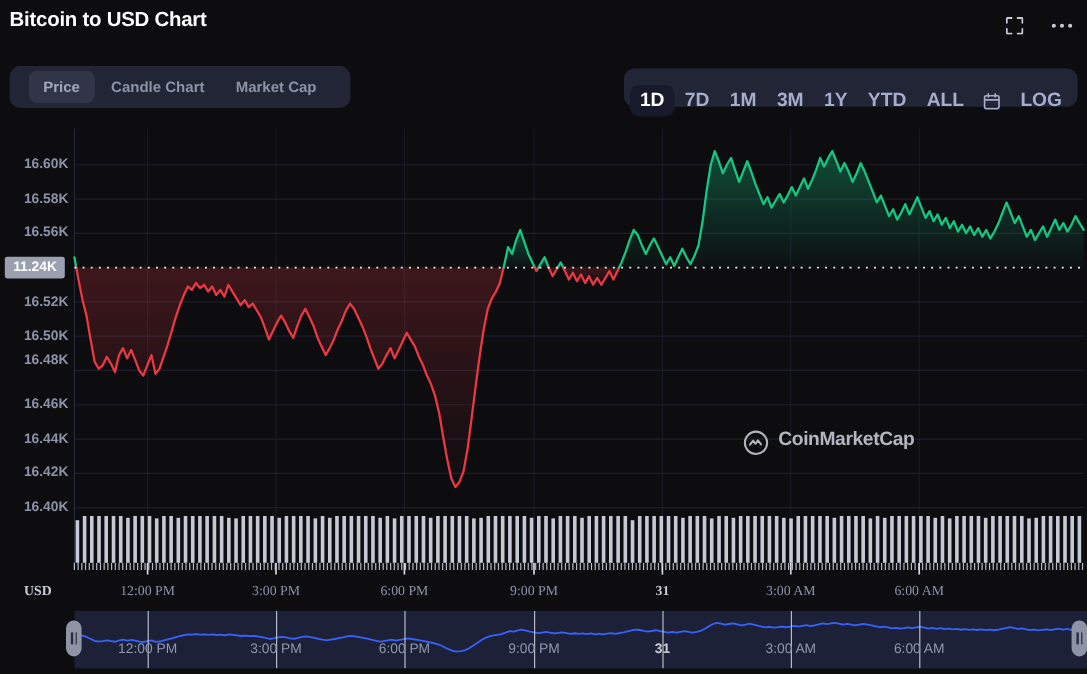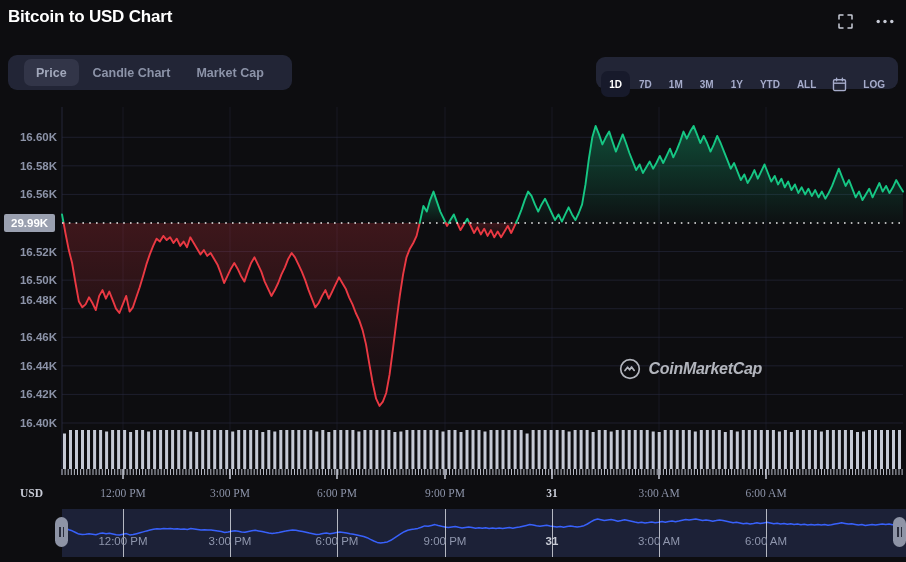--- a/index.html
+++ b/index.html
@@ -36,21 +36,21 @@
 
   
   .rangegroup {
     position: absolute; right: 8px; top: 57px;
     height: 32px; background: #222536; border-radius: 9px;
     display: flex; align-items: center; padding: 3px 5px; gap: 1px;
   }
   .range {
     height: 26px; min-width: 28px; padding: 0 8px; border-radius: 7px;
     display: flex; align-items: center; justify-content: center;
-    font-size: 10px; font-weight: bold; color: #a6accb; cursor: pointer; white-space: nowrap; margin-top: 22px;
+    font-size: 16px; font-weight: bold; color: #a6accb; cursor: pointer; white-space: nowrap; margin-top: 22px;
   }
   .range.active { background: #171a2b; color: #ffffff; }
   .range.cal { padding: 0 7px; }
 
   
   .plot { position: absolute; left: 0; top: 103px; width: 784px; height: 372px; }
   .ylabels { position: absolute; left: 0; top: 0; width: 62px; height: 372px; }
   .ylab {
     position: absolute; right: 5px;
     font-size: 11.5px; color: #8c93a8; font-weight: bold;
@@ -60,21 +60,21 @@
     position: absolute; left: 4px;
     background: #9aa0b0; color: #ffffff;
     font-size: 11.5px; font-weight: bold;
     padding: 3px 7px; border-radius: 2px;
     transform: translateY(-50%); white-space: nowrap; z-index: 6;
   }
   .plotsvg { position: absolute; left: 0; top: 0; }
 
   .watermark {
     position: absolute; right: 22px; top: 255px;
-    display: flex; align-items: center; gap: 8px; opacity: 0.82; font-style: italic;
+    display: flex; gap: 8px; opacity: 0.82;
   }
   .wm-text { font-size: 16px; font-weight: bold; color: #d7dae3; letter-spacing: -0.3px; }
 
   
   .xaxis { position: absolute; left: 0; top: 475px; width: 906px; height: 32px; font-family: Liberation Serif, serif; }
   .usd-label {
     position: absolute; left: 20px; top: 12px;
     font-size: 11.5px; font-weight: bold; color: #c8cbd6;
   }
   .xlab {
@@ -179,21 +179,21 @@
         <div class="ylab" style="top: 62.8571px;">16.58K</div>
         <div class="ylab" style="top: 91.4286px;">16.56K</div>
         <div class="ylab" style="top: 148.571px;">16.52K</div>
         <div class="ylab" style="top: 177.143px;">16.50K</div>
         <div class="ylab" style="top: 197px;">16.48K</div>
         <div class="ylab" style="top: 234.286px;">16.46K</div>
         <div class="ylab" style="top: 262.857px;">16.44K</div>
         <div class="ylab" style="top: 291.429px;">16.42K</div>
         <div class="ylab" style="top: 320px;">16.40K</div>
       </div>
-    <div class="price-badge" id="pricebadge" style="top: 120px;">29.99K</div>
+    <div class="price-badge" id="pricebadge" style="top: 120px;">11.24K</div>
     <svg class="plotsvg" width="906" height="372" id="plotsvg">
         <defs>
           <linearGradient id="gUp" x1="0" y1="0" x2="0" y2="1">
             <stop offset="0%" stop-color="#16c784" stop-opacity="0.34"></stop>
             <stop offset="100%" stop-color="#16c784" stop-opacity="0.02"></stop>
           </linearGradient>
           <linearGradient id="gDn" x1="0" y1="0" x2="0" y2="1">
             <stop offset="0%" stop-color="#ea3943" stop-opacity="0.22"></stop>
             <stop offset="100%" stop-color="#ea3943" stop-opacity="0.01"></stop>
           </linearGradient>

